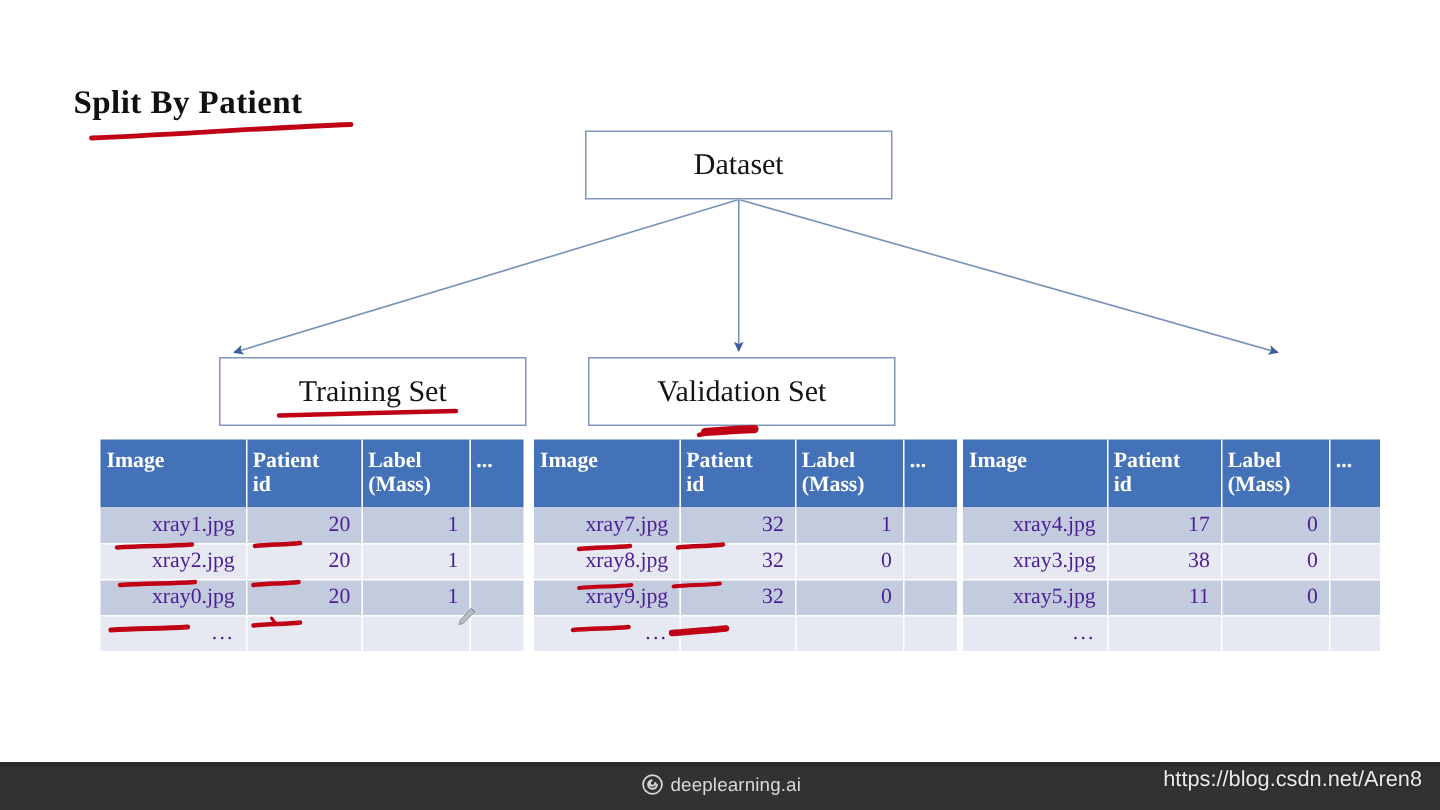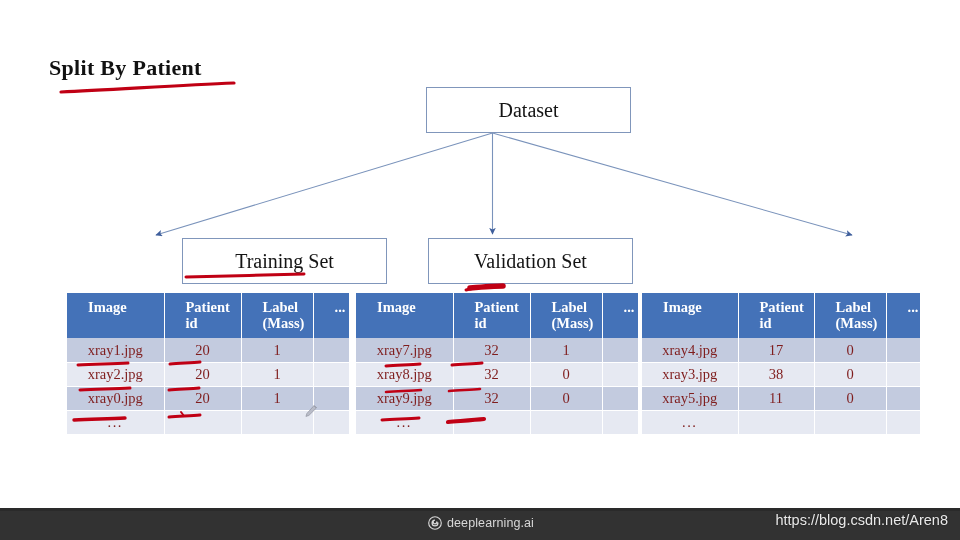--- a/index.html
+++ b/index.html
@@ -18,21 +18,21 @@
     font-weight: bold; font-size: 22px; color: #111111;
     letter-spacing: 0.3px; white-space: nowrap;
   }
 
   
   .flowbox {
     position: absolute; background: #ffffff;
     border: 1.2px solid #8096bb;
     display: flex; align-items: center; justify-content: center;
     font-family: "Liberation Serif", serif;
-    font-size: 20px; color: #141414; white-space: nowrap; margin-left: 36px;
+    font-size: 20px; color: #141414; white-space: nowrap;
   }
   #box-dataset   { left: 390px; top: 87px;  width: 205px; height: 46px; }
   #box-training  { left: 146px; top: 238px; width: 205px; height: 46px; }
   #box-validation{ left: 392px; top: 238px; width: 205px; height: 46px; }
   #box-test      { left: 654px; top: 238px; width: 205px; height: 46px; }
 
   
   #connectors { position: absolute; left: 0; top: 0; width: 960px; height: 540px; pointer-events: none; }
 
   
@@ -43,28 +43,28 @@
     table-layout: fixed;
   }
   #tbl-train { left: 67px;  width: 282px; }
   #tbl-val   { left: 356px; width: 282px; }
   #tbl-test  { left: 642px; width: 278px; }
 
   .tbl th {
     background: #4472b8; color: #ffffff;
     font-weight: bold; font-size: 14.5px;
     text-align: left; vertical-align: top;
-    padding: 6px 7px 7px 21px;
+    padding: 6px 7px 7px 4px;
     border-right: 1.5px solid #ffffff;
     height: 44px; line-height: 1.12; margin-top: 38px;
   }
   .tbl th:last-child { border-right: none; }
   .tbl td {
-    font-size: 14.5px; color: #7f1d1d;
-    text-align: center; vertical-align: middle;
+    font-size: 14.5px; color: #4c1d95;
+    text-align: right; vertical-align: middle;
     padding: 2px 7px; height: 24px;
     border-right: 1.5px solid #ffffff;
     border-bottom: 1.2px solid #ffffff;
     white-space: nowrap;
   }
   .tbl td:last-child { border-right: none; }
   .tbl tbody tr.odd  td { background: #c3cbdf; }
   .tbl tbody tr.even td { background: #e6e9f2; }
 
   .c-img   { width: 97px; }

